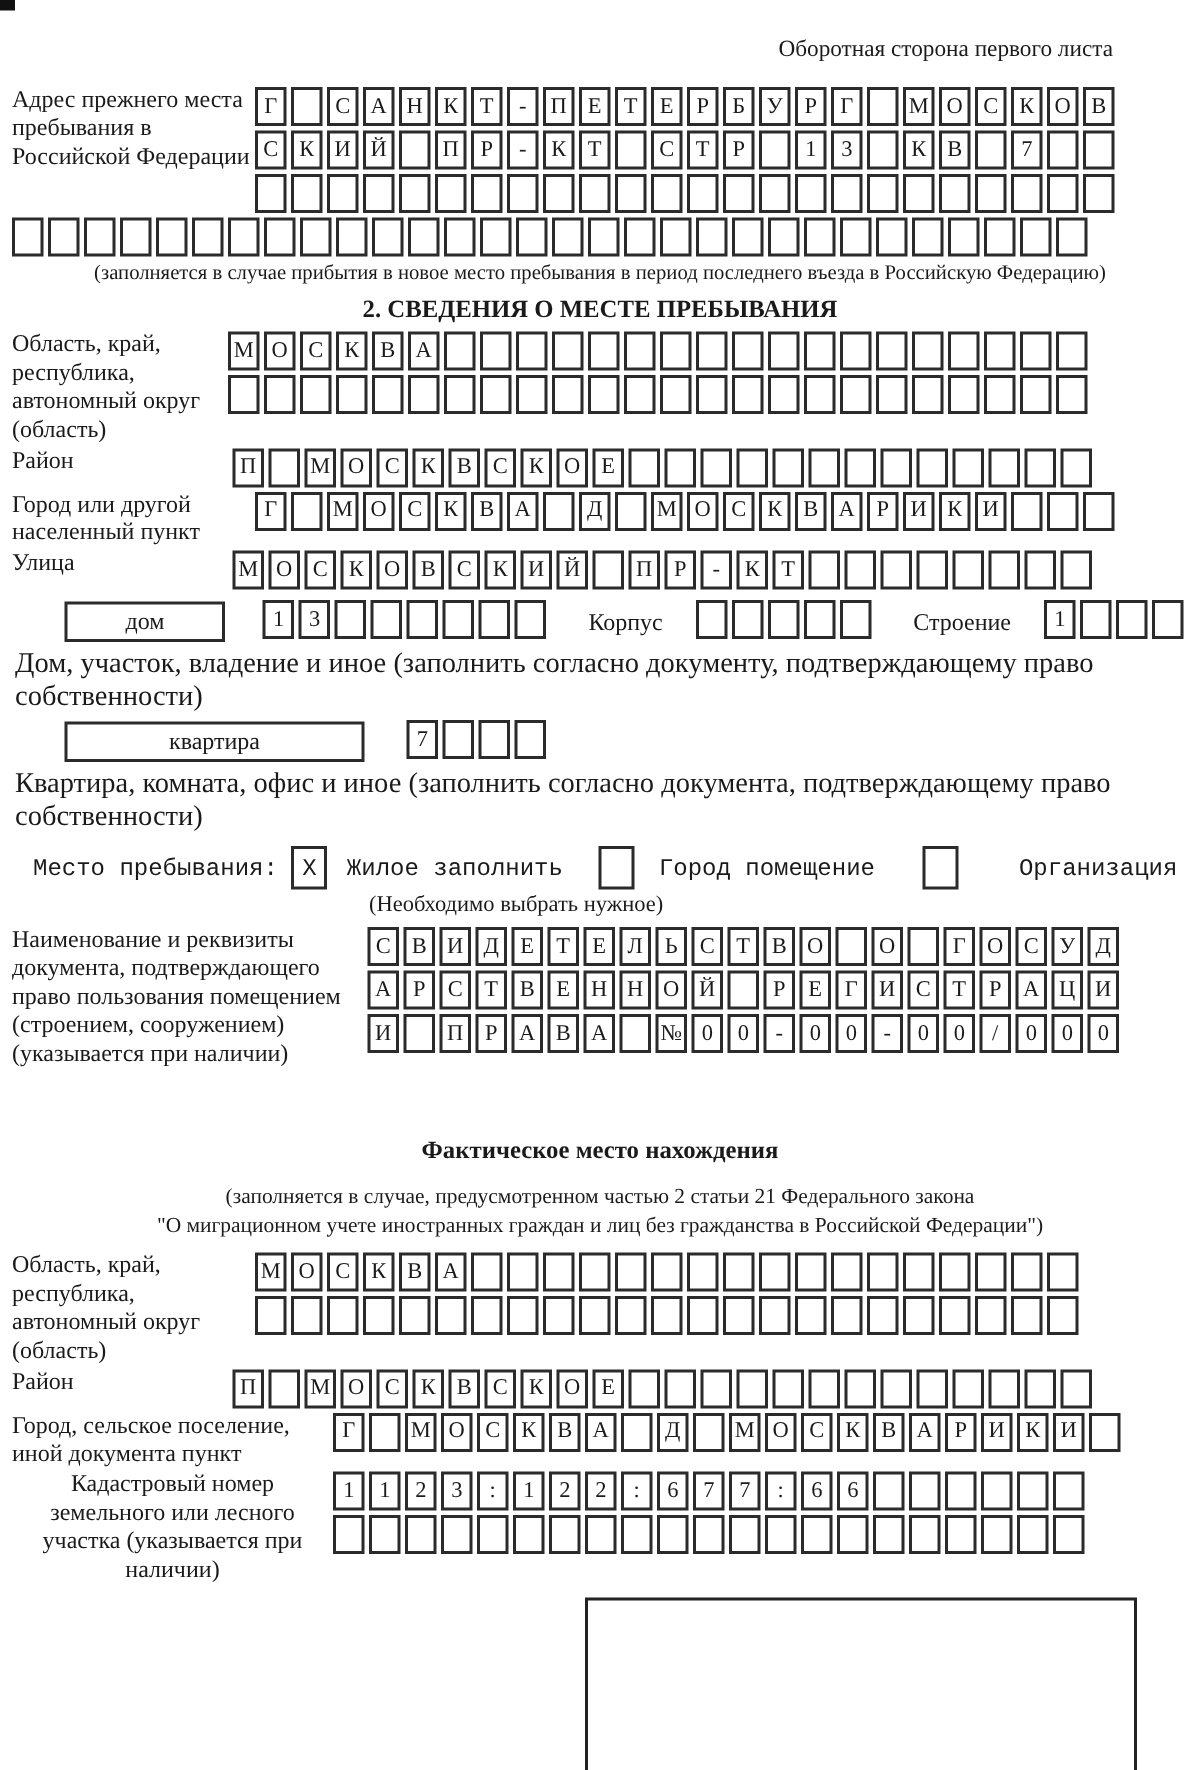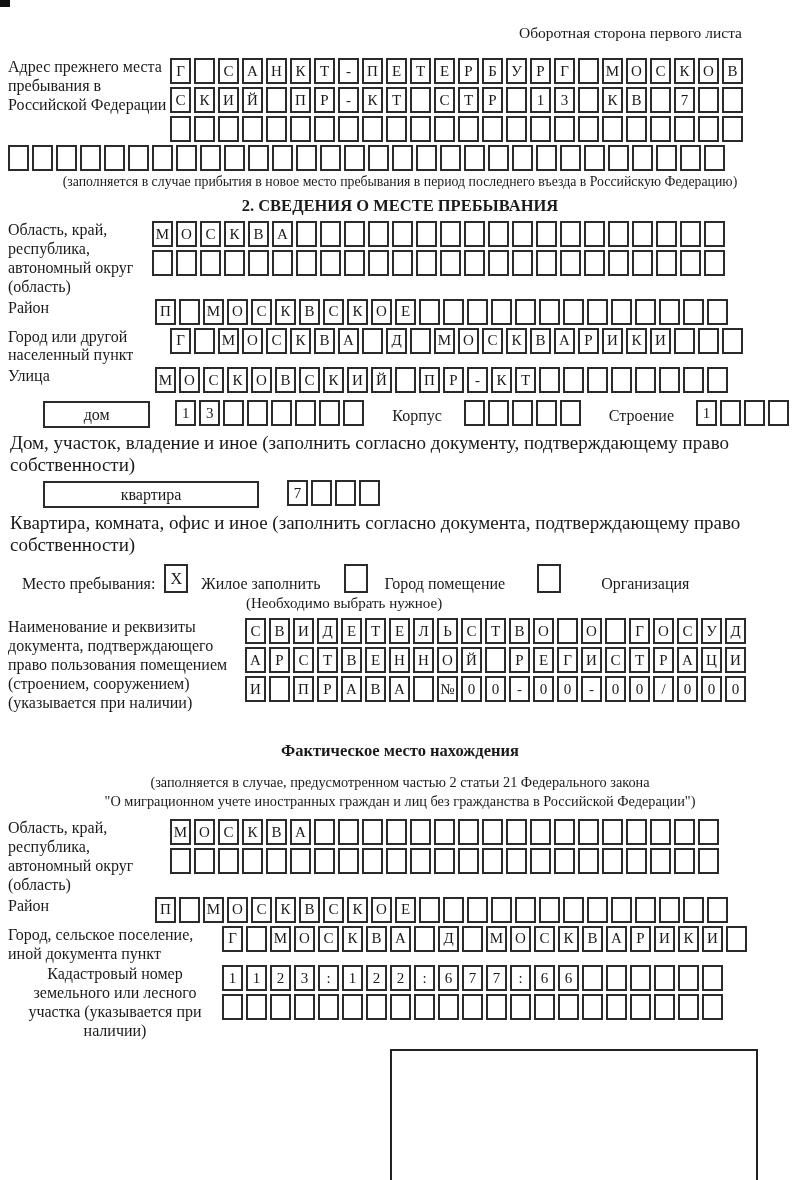--- a/index.html
+++ b/index.html
@@ -39,35 +39,35 @@
   .city2 .flabel { flex: 0 0 162px; }
   .street .flabel { flex: 0 0 147px; }
 
   .houserow { display: flex; align-items: center; margin-top: 4px; margin-left: 35px; gap: 16px; }
   .namedbox {
     border: 2px solid #2b2b2b; height: 27px;
     display: flex; align-items: center; justify-content: center;
     font-size: 16px; background: #fff;
   }
   .dom-box { width: 172px; margin-right: 9px; }
-  .kv-box { width: 216px; margin-right: 12px; }
+  .kv-box { width: 200px; margin-right: 12px; }
   .inline-lbl { font-size: 16px; margin: 3px 6px 0 9px; }
   .small-note { font-size: 19px; margin: 3px 0 4px 2px; }
 
-  .stayrow { display: flex; align-items: flex-end; margin-top: 8px; font-size: 16px; }
+  .stayrow { display: flex; align-items: center; margin-top: 8px; font-size: 16px; font-family: Liberation Mono, monospace; }
   .chk {
     width: 24px; height: 29px; border: 2px solid #2b2b2b;
     display: flex; align-items: center; justify-content: center; font-size: 16px;
   }
   .stay-note { font-size: 15px; margin: 2px 0 0 238px; }
 
   .docblock { margin-top: 6px; }
   .docblock .flabel { flex: 0 0 237px; }
 
-  .fact-title { margin-top: 28px; }
+  .fact-title { margin-top: 44px; }
   .fact-notes { margin-top: 12px; line-height: 1.35; font-size: 14.3px; }
 
   .factregion { margin-top: 8px; }
   .factregion .flabel { flex: 0 0 162px; }
   .factdistrict .flabel { flex: 0 0 147px; }
   .factcity .flabel { flex: 0 0 214px; }
   .cadastre { margin-top: 2px; text-align: center; }
   .cadastre .flabel { flex: 0 0 214px; }
 
   .stampbox {

